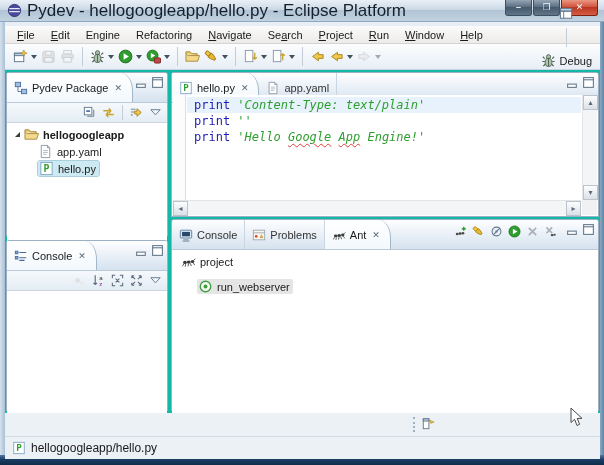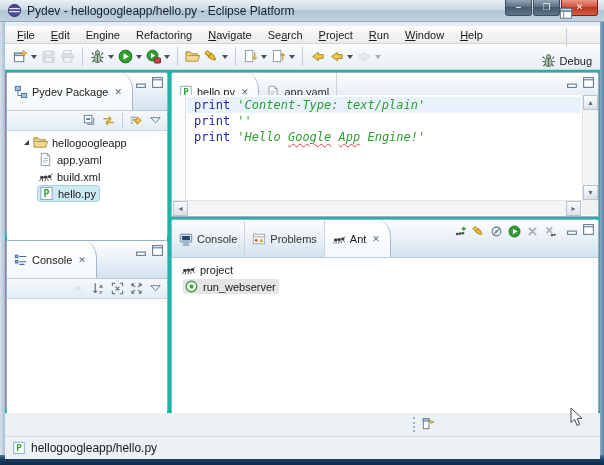--- a/index.html
+++ b/index.html
@@ -4,21 +4,21 @@
 <style>
   * { margin:0; padding:0; box-sizing:border-box; }
   html,body { width:604px; height:465px; overflow:hidden; }
   body { position:relative; font-family:"Liberation Sans","DejaVu Sans",sans-serif; font-size:11px; color:#1a1a1a; background:#E8EEF5; }
 
   
   .titlebar { position:absolute; left:0; top:0; width:604px; height:22px;
     background:linear-gradient(#EAF0F6 0%,#CBD9E6 45%,#B2C5D6 50%,#C2D2E0 100%);
     border-bottom:1px solid #8FA8BF; display:flex; align-items:center; }
   .title-logo { width:15px; height:15px; margin:0 5px 0 7px; }
-  .title-text { font-size:12px; color:#14202C; }
+  .title-text { font-size:17px; color:#14202C; }
   .win-btns { position:absolute; right:6px; top:0; display:flex; gap:1px; }
   .wbtn { height:16px; border:1px solid #3E4F60; border-top:none; border-radius:0 0 3px 3px;
     color:#F2F6FA; font-size:9px; line-height:14px; text-align:center; font-weight:bold; }
   .wbtn.minmax { width:27px; background:linear-gradient(#93A3B2 0%,#5C7185 45%,#475A6D 50%,#5F7589 100%); }
   .wbtn.close { width:37px; background:linear-gradient(#EA9683 0%,#D2553F 45%,#BA3722 50%,#D55C42 100%); border-color:#7E2113; }
 
   .border-left { position:absolute; left:0; top:22px; width:5px; height:433px;
     background:linear-gradient(90deg,#D5E2EE,#A9C0D4); }
   .border-right { position:absolute; left:600px; top:22px; width:4px; height:433px;
     background:linear-gradient(90deg,#8CA9C2,#5F83A3); }
@@ -46,21 +46,21 @@
   .icon svg { width:15px; height:15px; display:block; }
   .persp { margin-left:auto; display:flex; align-items:center; gap:4px; padding-right:1px;flex-direction:column; }
   .persp-btn { display:flex; align-items:center; gap:4px; padding:2px 5px; white-space:nowrap; }
   .persp-btn.active { border:1px solid #8AA0B5; border-radius:10px;
     background:linear-gradient(#F8FBFD,#D9E7F3); max-width:58px; overflow:hidden;gap:16px; }
   .persp-sep { width:1px; height:19px; background:#C2CDD9; }
   .overflow-chevron { font-weight:bold; color:#33475C; font-size:11px; margin-left:1px; }
 
   
   .view { position:absolute; border:1px solid #9DB1C4; border-radius:3px 3px 0 0; background:#fff; }
-  .tab-row { position:relative; height:38px; border-radius:2px 2px 0 0;
+  .tab-row { position:relative; height:30px; border-radius:2px 2px 0 0;
     background:linear-gradient(#FEFEFF,#D5E2EF); border-bottom:1px solid #BBC9D8;
     display:flex; align-items:stretch; }
   .ctab { display:flex; align-items:center; gap:4px; padding:0 7px; white-space:nowrap; }
   .ctab .icon svg { width:14px; height:14px; }
   .ctab.active { background:linear-gradient(#FFFFFF,#F3F8FC);
     border-right:1px solid #A3B7CA; border-top-right-radius:12px 18px; padding-right:10px; }
   .ctab.inactive { color:#333; border-right:1px solid #C9D5E1; }
   .tab-close { font-size:9px; color:#5A6B7A; font-weight:bold; margin-left:2px; }
   .view-ctrl { position:absolute; right:3px; top:3px; display:flex; gap:3px; }
   .view-ctrl .icon svg { width:13px; height:13px; }
@@ -364,50 +364,39 @@
         <span class="tb-btn" style="padding:0;height:16px;">
           <span class="icon ">
             <svg viewBox="0 0 16 16">
               <path d="M3 5h10L8 10.5z" fill="#F2F6FA" stroke="#64788C"></path>
             </svg>
           </span>
         </span>
       </div>
     <div class="view-content" id="pkg-tree" style="height:120px;">
         <div style="height:3px;"></div>
-        <div class="tree-row" style="padding-left:17px;">
+        <div class="tree-row" style="padding-left:8px;font-weight:bold;">
           <span class="twistie"></span>
           <span class="icon ">
             <svg viewBox="0 0 16 16">
               <path d="M1 5.5V13h12.5l2-6H3.5z" fill="#F4D98C" stroke="#AB8A3C"></path>
               <path d="M1 5.5V3h4.5L7 5h6v1.5" fill="#E8C968" stroke="#AB8A3C"></path>
             </svg>
           </span>
           <span style="margin-left:0;">hellogoogleapp</span>
         </div>
         <div class="tree-row" style="padding-left:31px;">
           <span class="icon ">
             <svg viewBox="0 0 16 16">
               <path d="M3.5 1.5H10l2.5 2.5v10.5H3.5z" fill="#fff" stroke="#8A97A5"></path>
               <path d="M10 1.5V4h2.5" fill="none" stroke="#8A97A5"></path>
               <path d="M5.5 7h5M5.5 9h5M5.5 11h3.5" stroke="#AEB9C4"></path>
             </svg>
           </span>
           <span style="margin-left:0;">app.yaml</span>
-        </div>
-        <div class="tree-row" style="padding-left:31px;">
-          <span class="icon ">
-            <svg viewBox="0 0 16 16">
-              <ellipse cx="4.2" cy="9" rx="2" ry="1.7" fill="#3A3A3A"></ellipse>
-              <ellipse cx="8.2" cy="8.6" rx="2.1" ry="1.8" fill="#3A3A3A"></ellipse>
-              <ellipse cx="12.3" cy="8" rx="1.9" ry="1.6" fill="#3A3A3A"></ellipse>
-              <path d="M3 10.5L1.5 13M5 10.8l-.5 2.7M8 10.4l-.5 2.8M10 10l1 2.8M13 9.4l1.5 2.3M13.5 6.8l1.8-1.8" stroke="#3A3A3A" stroke-width="0.9" fill="none"></path>
-            </svg>
-          </span>
-          <span style="margin-left:0;">build.xml</span>
         </div>
         <div class="tree-row" style="padding-left:31px;">
           <span class="sel-wrap sel-cyan">
             <span class="icon ">
               <svg viewBox="0 0 16 16">
                 <rect x="2" y="1.5" width="12" height="13" fill="#fff" stroke="#7FA5C5"></rect>
                 <text x="8" y="11.8" font-size="10.5" font-weight="bold" fill="#2E9E2E" text-anchor="middle" font-family="DejaVu Sans Mono, monospace">P</text>
               </svg>
             </span>
             <span style="margin-left:0;">hello.py</span>
@@ -650,21 +639,21 @@
           <span class="icon ">
             <svg viewBox="0 0 16 16">
               <ellipse cx="4.2" cy="9" rx="2" ry="1.7" fill="#3A3A3A"></ellipse>
               <ellipse cx="8.2" cy="8.6" rx="2.1" ry="1.8" fill="#3A3A3A"></ellipse>
               <ellipse cx="12.3" cy="8" rx="1.9" ry="1.6" fill="#3A3A3A"></ellipse>
               <path d="M3 10.5L1.5 13M5 10.8l-.5 2.7M8 10.4l-.5 2.8M10 10l1 2.8M13 9.4l1.5 2.3M13.5 6.8l1.8-1.8" stroke="#3A3A3A" stroke-width="0.9" fill="none"></path>
             </svg>
           </span>
           <span style="margin-left:0;">project</span>
         </div>
-        <div class="tree-row" style="padding-left:11px;">
+        <div class="tree-row" style="padding-left:25px;margin-top:8px;">
           <span class="sel-wrap sel-grey">
             <span class="icon ">
               <svg viewBox="0 0 16 16">
                 <circle cx="8" cy="8" r="5.6" fill="#F2FAF2" stroke="#3F9E3F" stroke-width="1.4"></circle>
                 <circle cx="8" cy="8" r="2.1" fill="#3F9E3F"></circle>
               </svg>
             </span>
             <span style="margin-left:0;">run_webserver</span>
           </span>
         </div>

